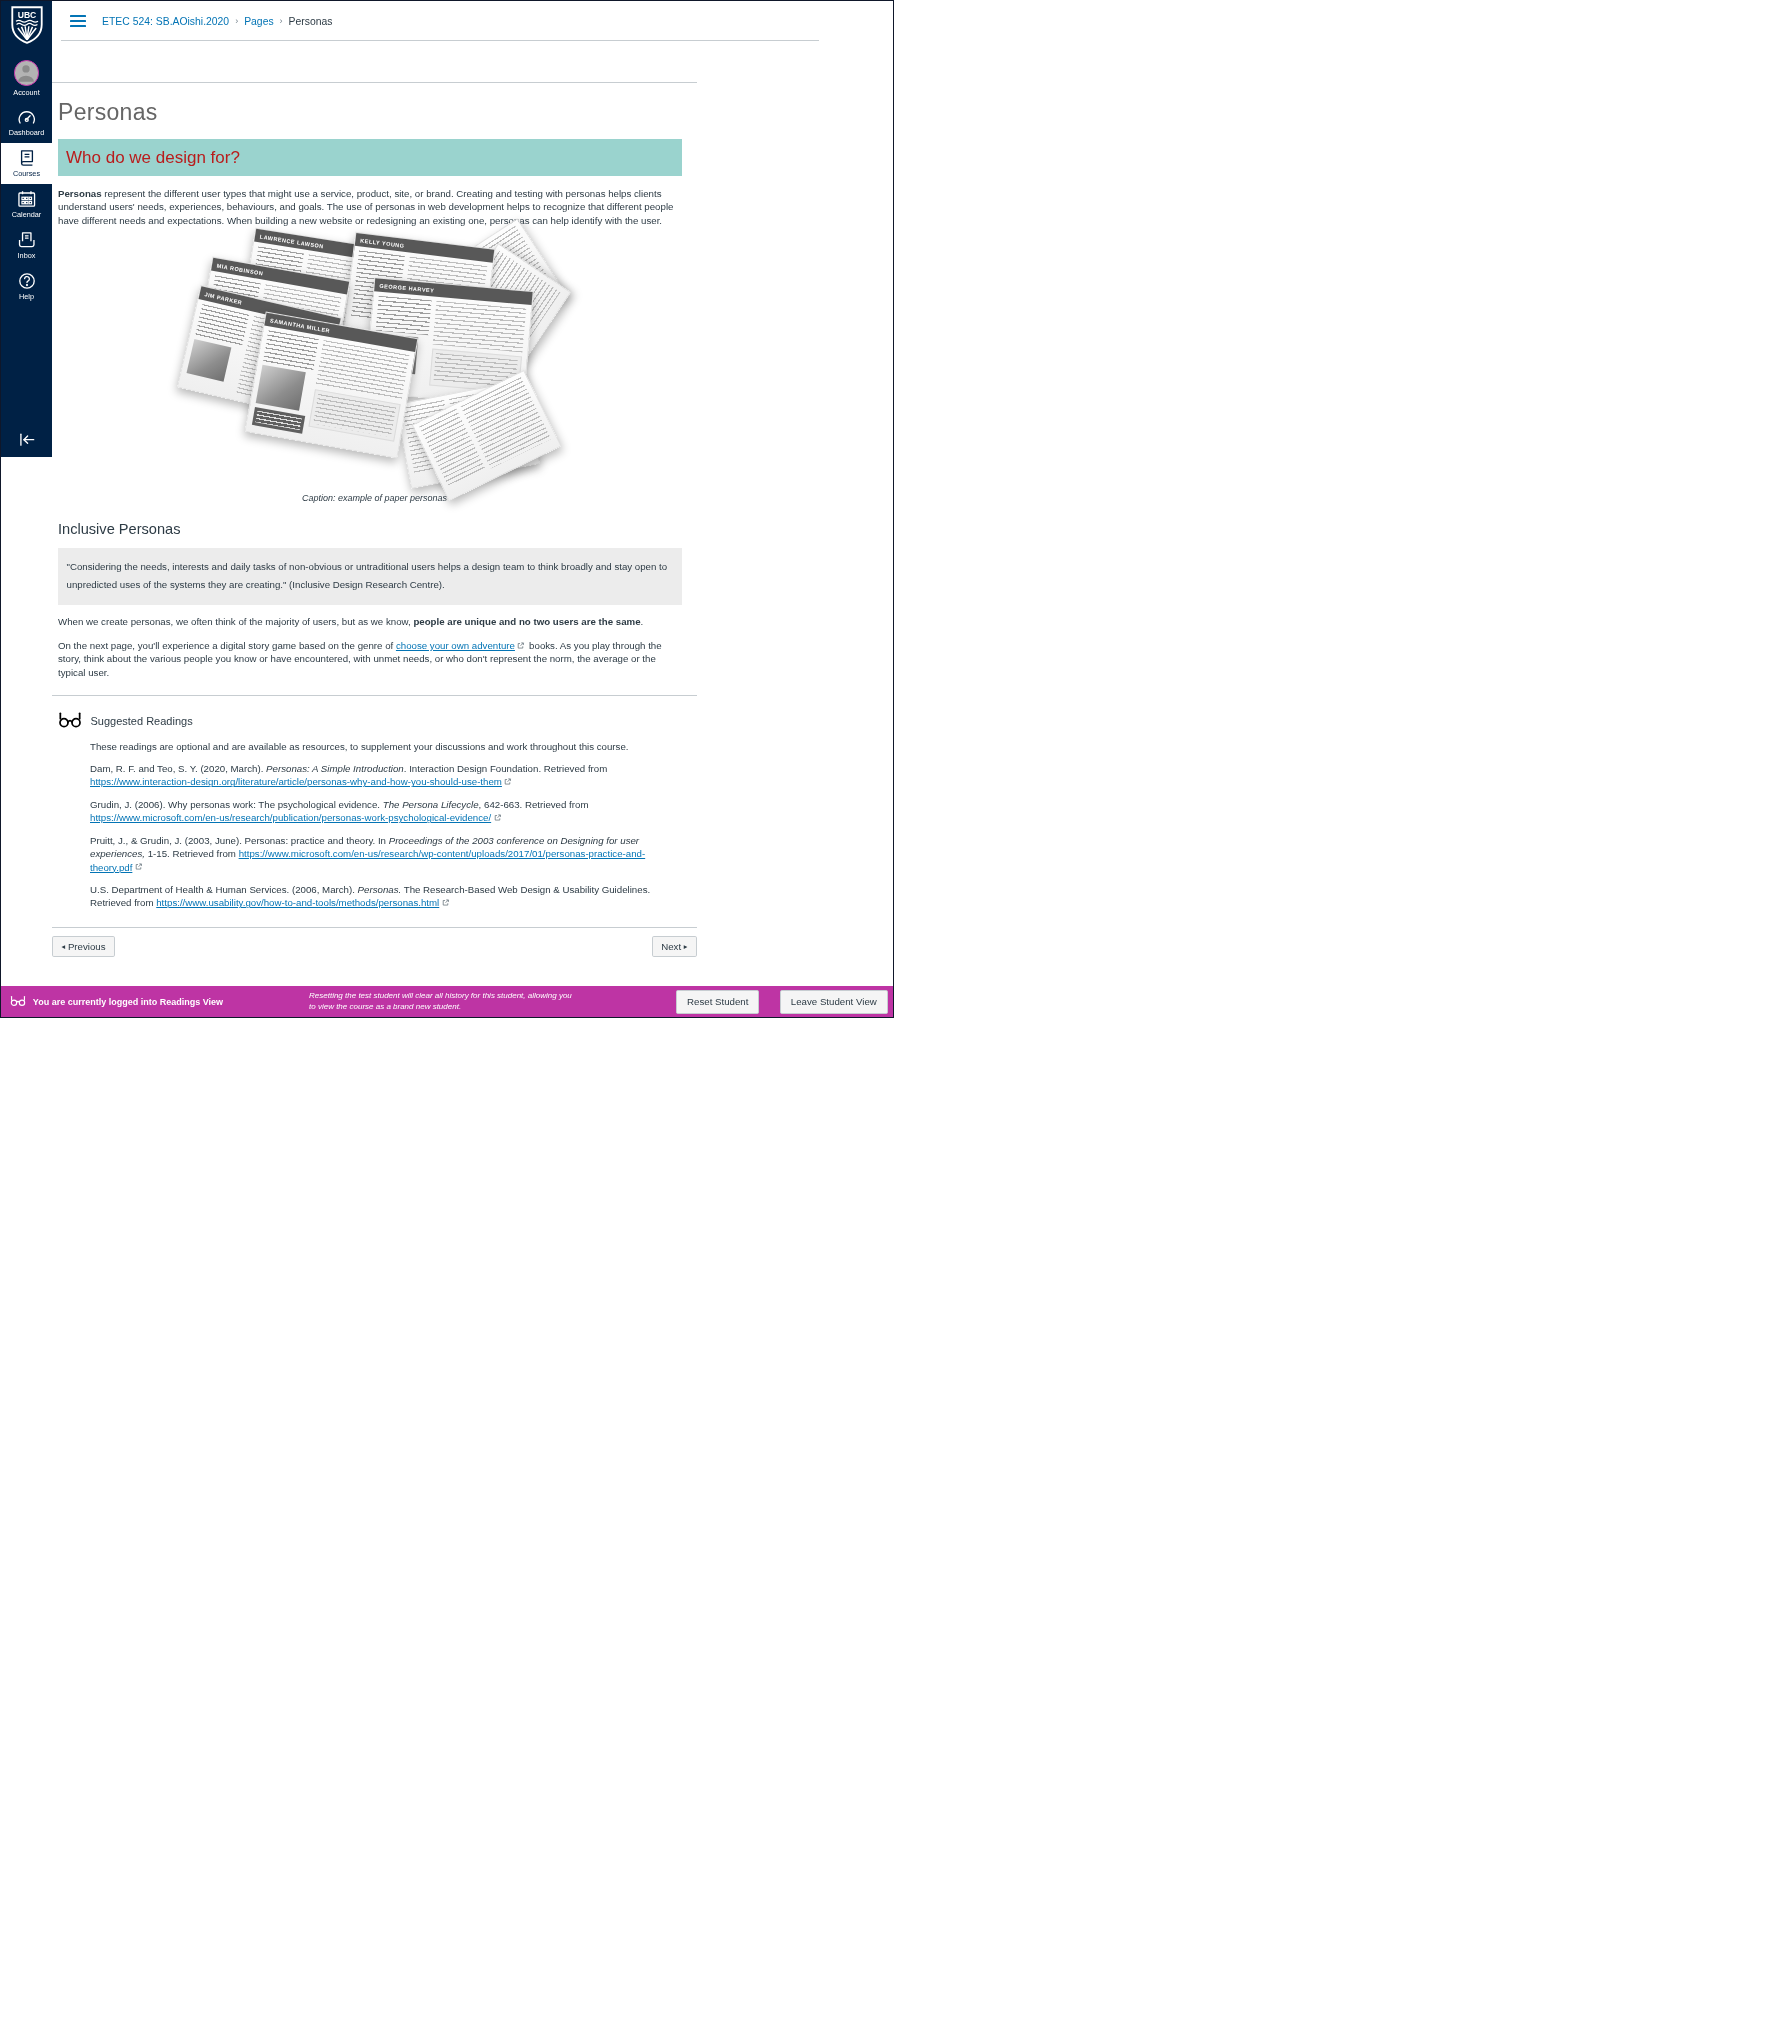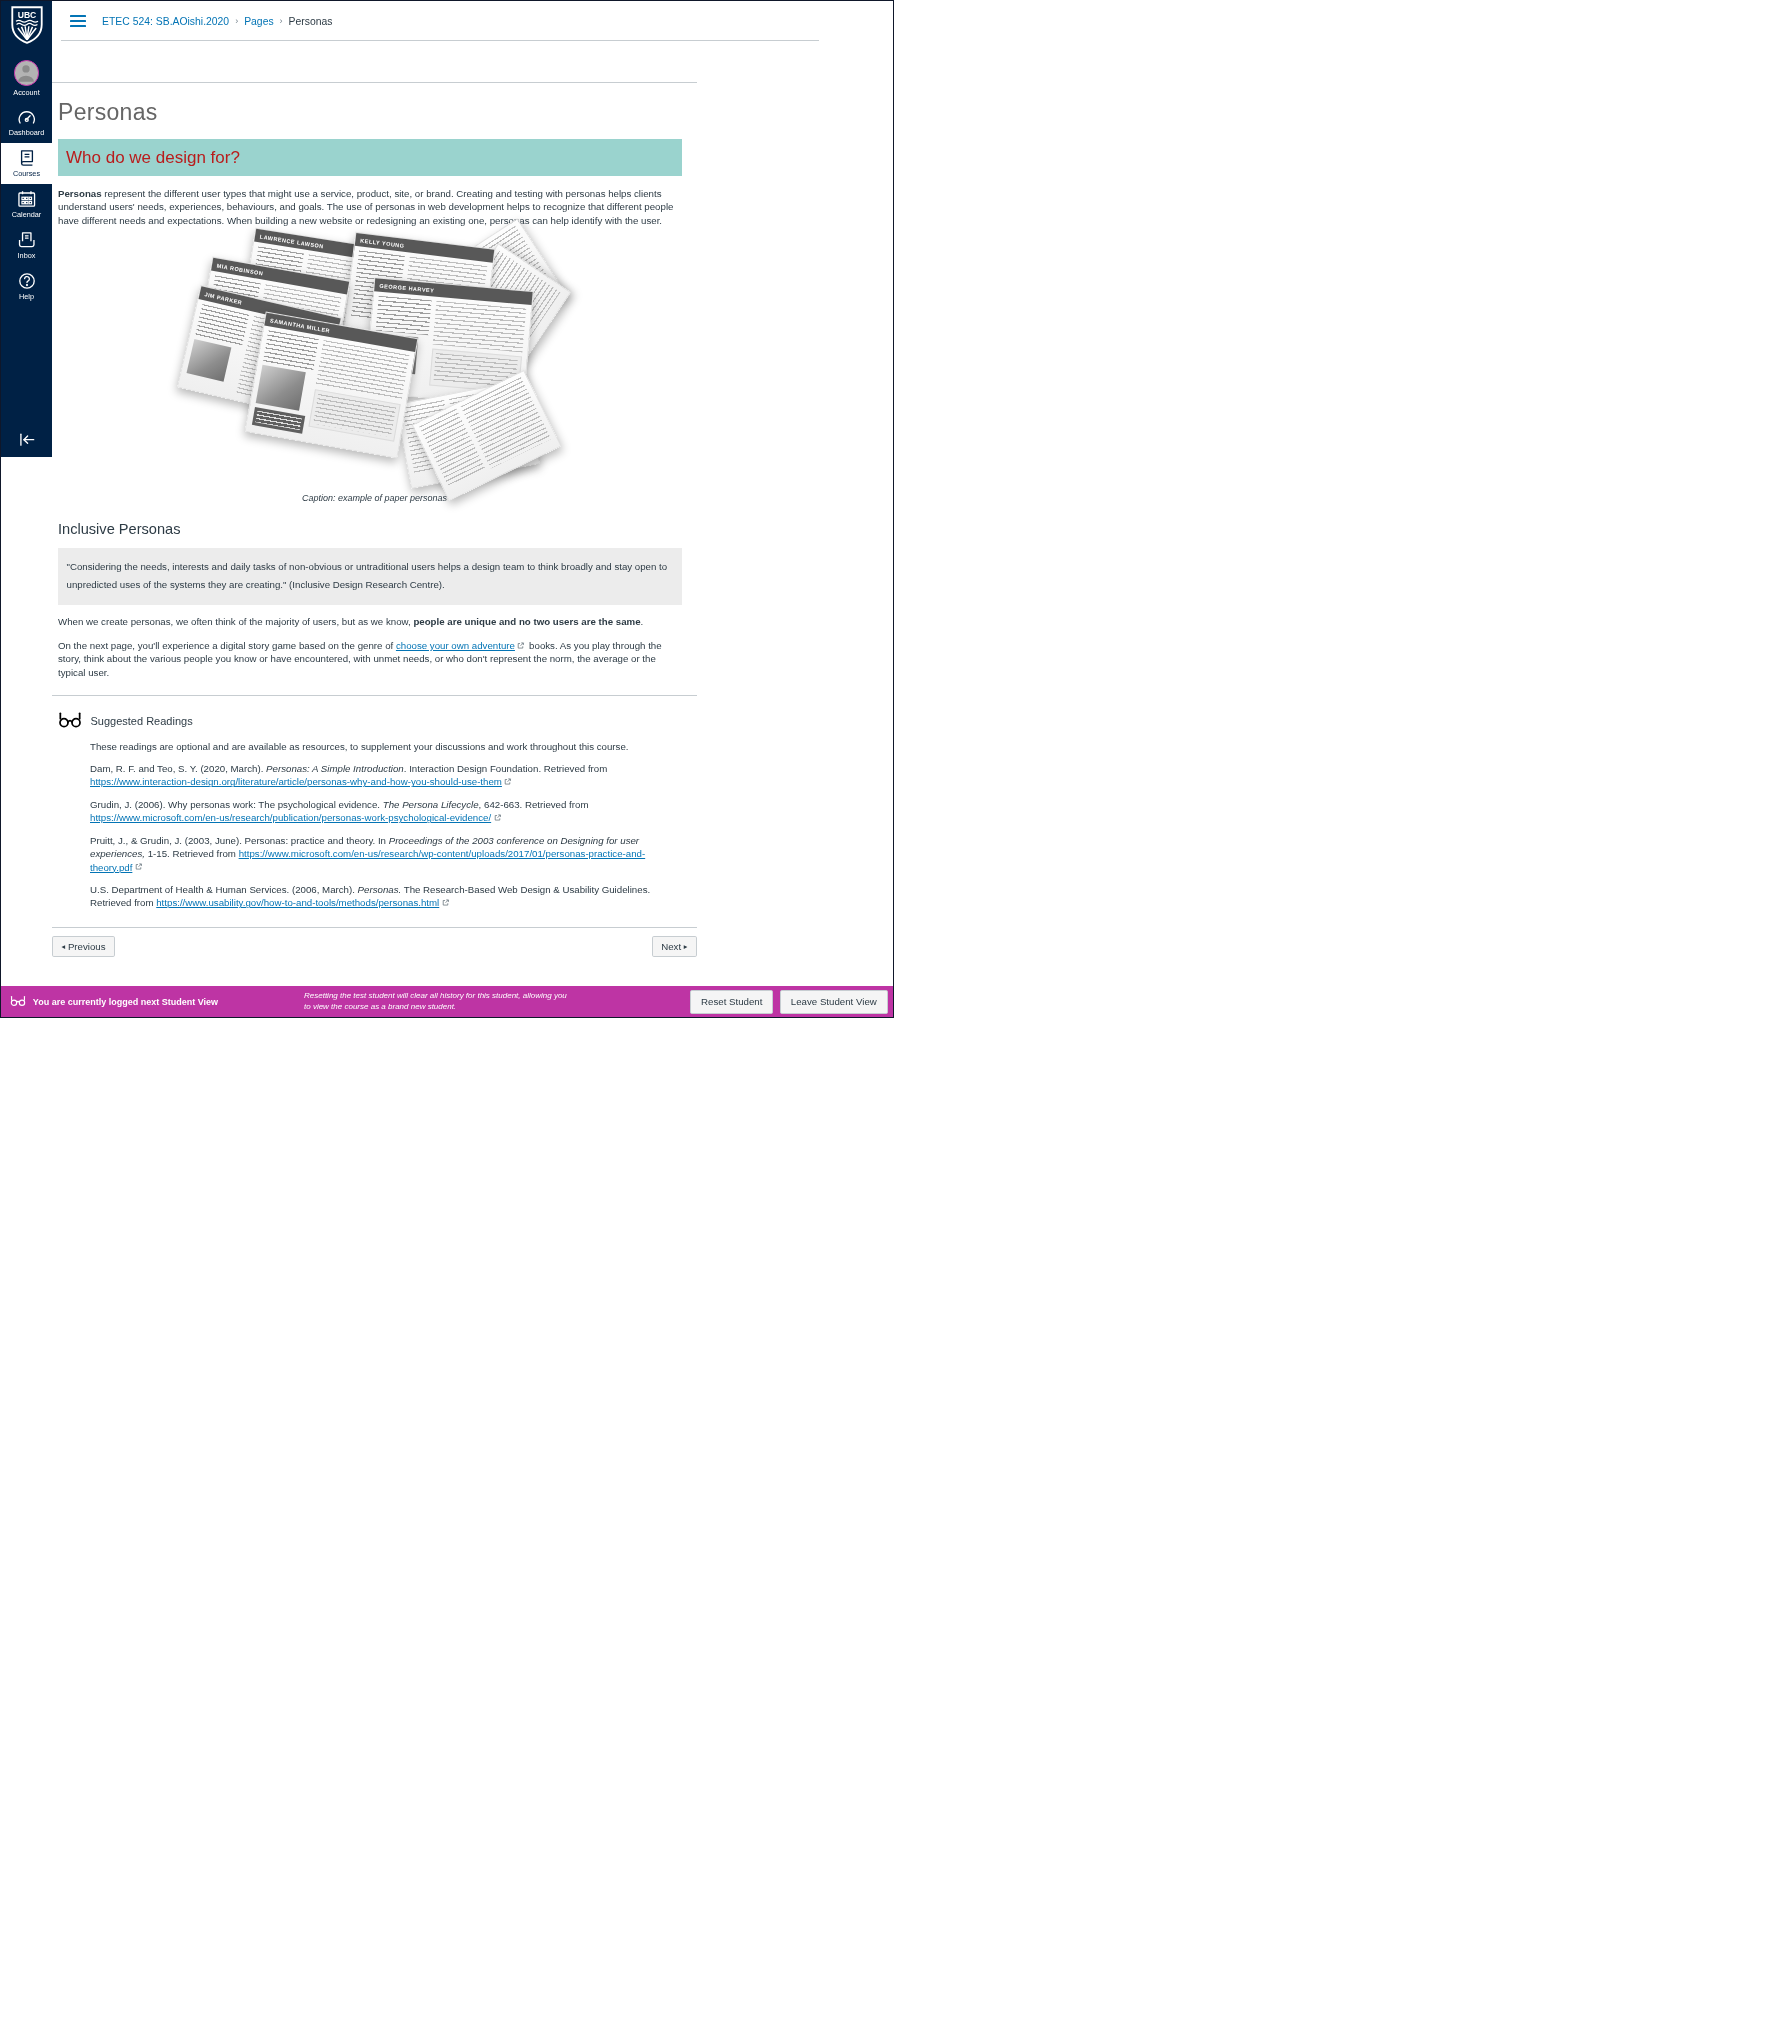--- a/index.html
+++ b/index.html
@@ -70,21 +70,21 @@
 
   .pager-rule { border:none; border-top:0.6px solid #c7cdd1; margin:17px 0 0 0; }
   .pager { display:flex; justify-content:space-between; margin-top:8px; }
   .btn { background:#f5f5f5; border:0.6px solid #c7cdd1; border-radius:1.8px; color:#2d3b45; font-size:9.7px; font-family:inherit; padding:4.3px 8.5px; cursor:pointer; }
   .btn .tri { font-size:7.3px; position:relative; top:-0.6px; }
 
   
   .sv-footer { height:31px; background:#be34a4; flex-shrink:0; display:flex; align-items:center; padding:0 5.5px 0 8.5px; color:#fff; }
   .sv-left { display:flex; align-items:center; gap:7.3px; font-size:9px; font-weight:bold; white-space:nowrap; }
   .sv-note { font-style:italic; font-size:8px; line-height:10.4px; width:268px; margin-left:86px; }
-  .sv-actions { margin-left:auto; display:flex; gap:7px; }
+  .sv-actions { margin-left:auto; display:flex; gap:21px; }
   .sv-btn { background:#f5f5f5; border:0.6px solid #c7cdd1; border-radius:1.8px; color:#2d3b45; font-size:9.7px; font-family:inherit; padding:5.5px 9.7px; white-space:nowrap; cursor:pointer; }
 </style>
 </head>
 <body>
 
 <div class="frame">
   <div class="app">
 
     <nav class="sidebar">
       <div class="logo-wrap">
@@ -384,21 +384,21 @@
     <div class="sv-left">
       <span>
         <svg width="16" height="12" viewBox="0 0 36 26" fill="none" stroke="#fff" stroke-width="2.6" stroke-linecap="round">
           <path d="M3.5 3 v8"></path>
             <path d="M32.5 3 v8"></path>
           <circle cx="9" cy="17" r="6"></circle>
             <circle cx="27" cy="17" r="6"></circle>
           <path d="M15 16 q3 -4 6 0"></path>
         </svg>
       </span>
-      <span>You are currently logged next Student View</span>
+      <span>You are currently logged into Readings View</span>
     </div>
     <div class="sv-note">Resetting the test student will clear all history for this student, allowing you to view the course as a brand new student.</div>
     <div class="sv-actions">
       <button class="sv-btn">Reset Student</button>
       <button class="sv-btn">Leave Student View</button>
     </div>
   </div>
 </div>
 
 

